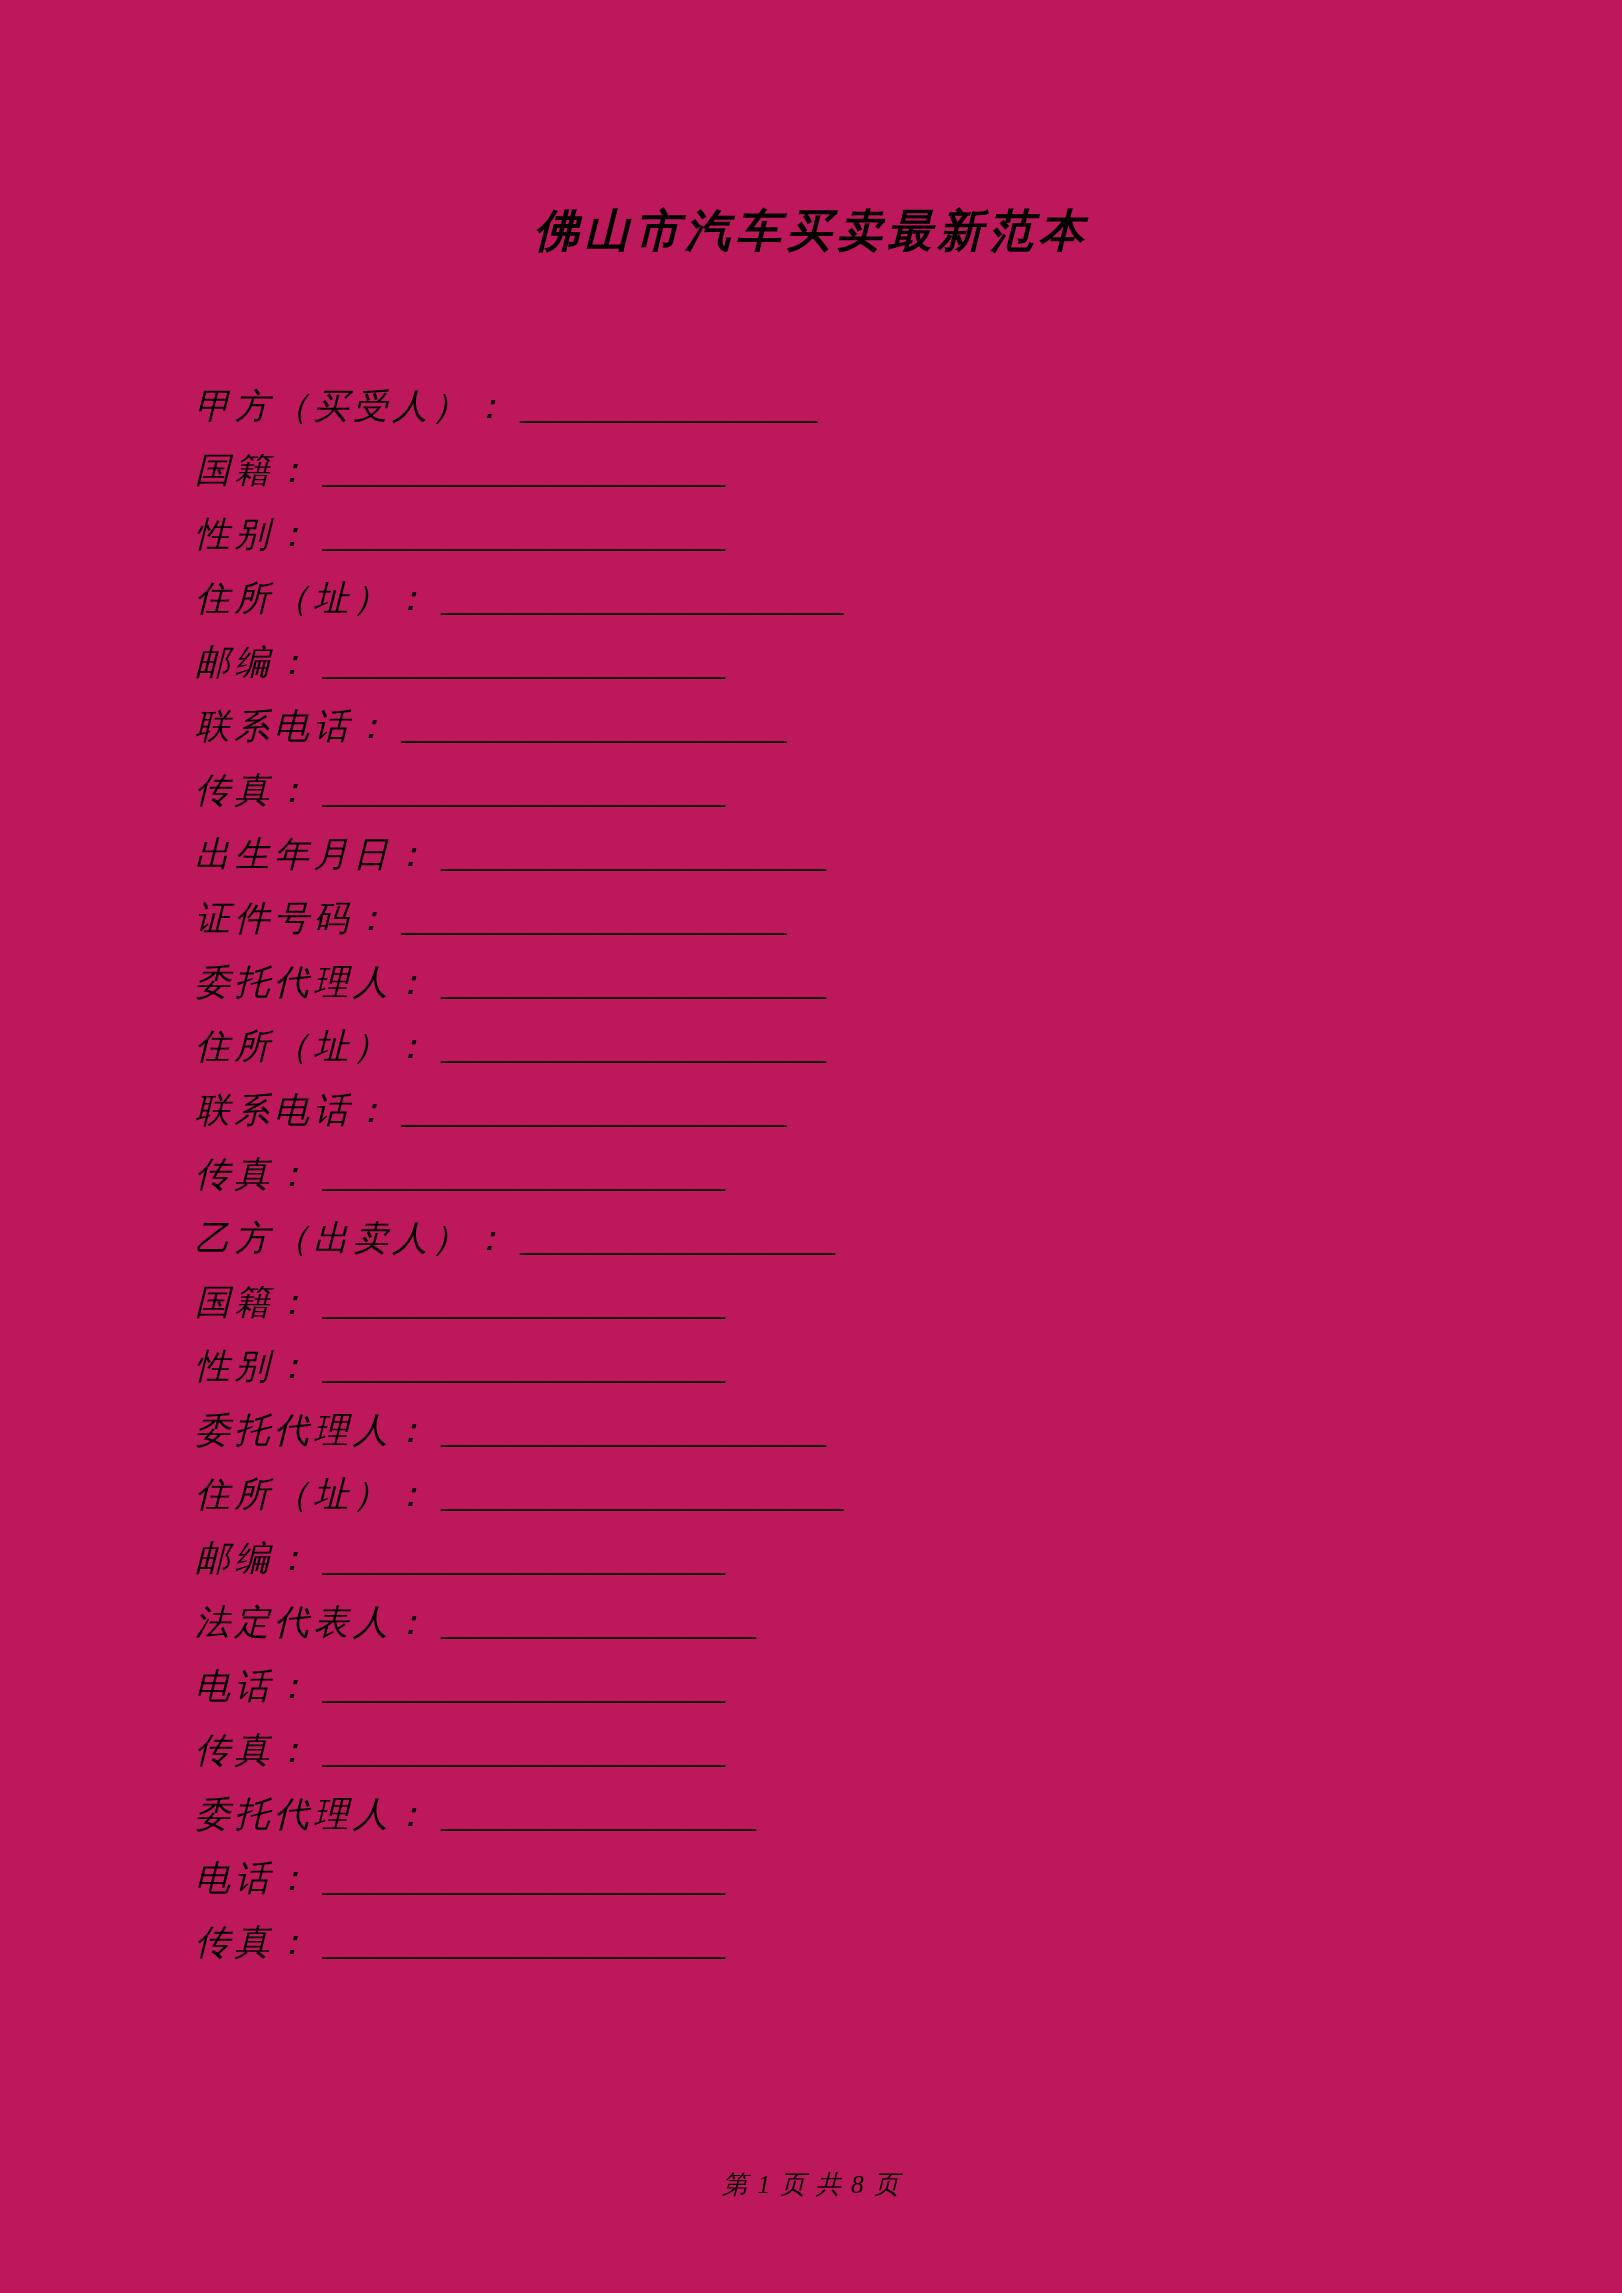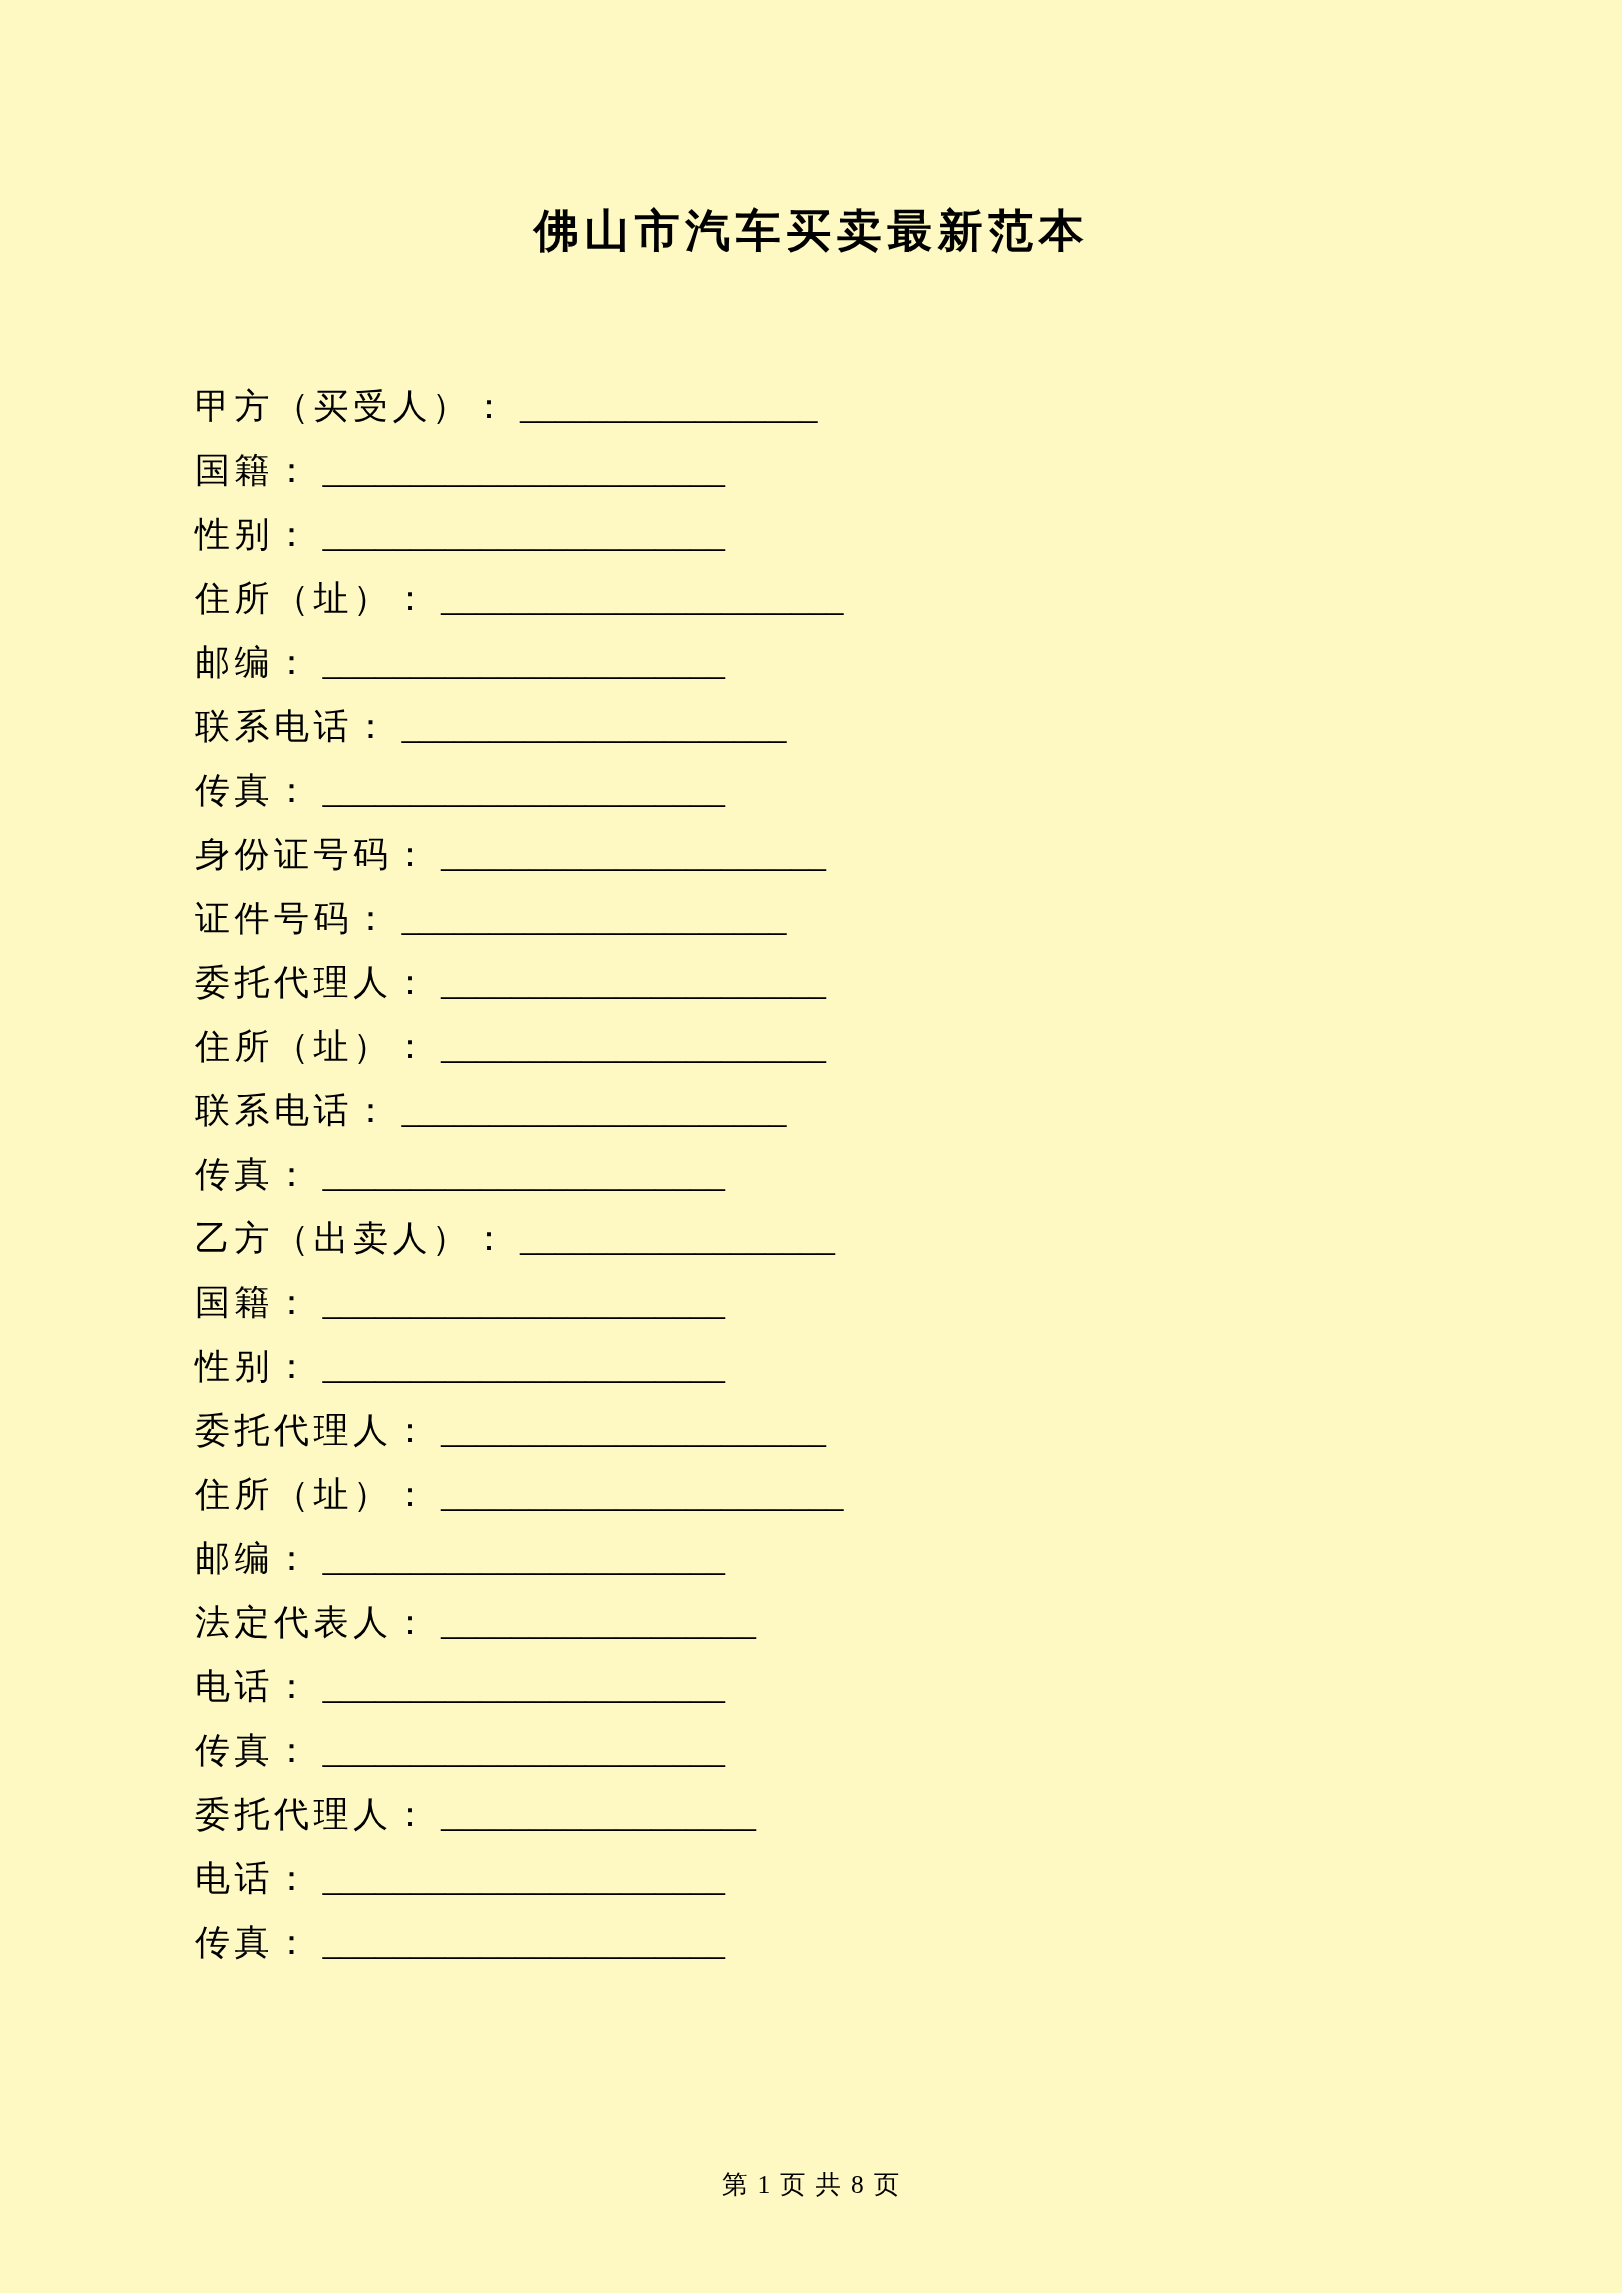--- a/index.html
+++ b/index.html
@@ -4,24 +4,25 @@
 <style>
   html, body {
     margin: 0;
     padding: 0;
     background: #ffffff;
   }
   .page {
     position: relative;
     width: 1623px;
     height: 2294px;
-    background: #fef9c3;
+    background: #be185d;
     color: #000000;
     font-family: "Liberation Serif", "DejaVu Serif", serif;
     overflow: hidden;
+    font-style: italic;
   }
   .doc-title {
     position: absolute;
     top: 204px;
     left: 0;
     width: 100%;
     margin: 0;
     text-align: center;
     font-size: 45px;
     line-height: 55px;
@@ -92,21 +93,21 @@
 
   <div class="row">
     <span class="label">联系电话：</span><span class="blank">______________________</span>
   </div>
 
   <div class="row">
     <span class="label">传真：</span><span class="blank">_______________________</span>
   </div>
 
   <div class="row">
-    <span class="label">身份证号码：</span><span class="blank">______________________</span>
+    <span class="label">出生年月日：</span><span class="blank">______________________</span>
   </div>
 
   <div class="row">
     <span class="label">证件号码：</span><span class="blank">______________________</span>
   </div>
 
   <div class="row">
     <span class="label">委托代理人：</span><span class="blank">______________________</span>
   </div>
 

